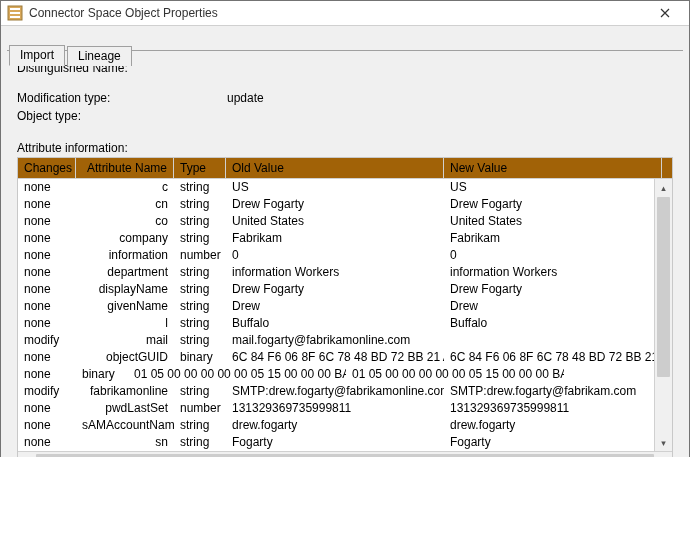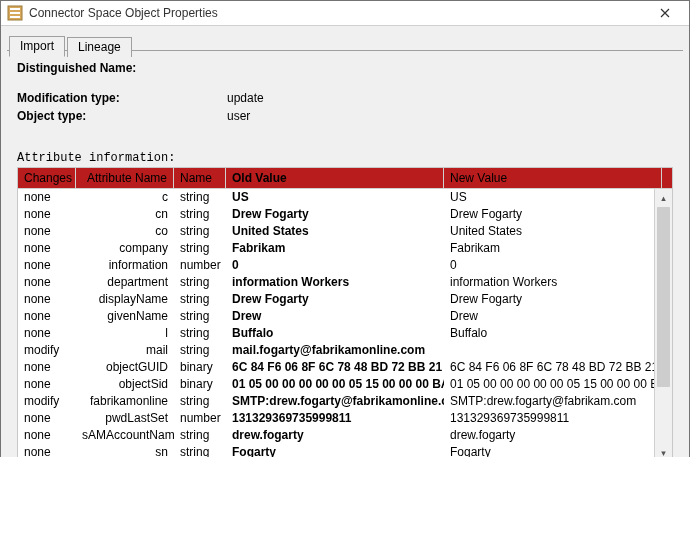--- a/index.html
+++ b/index.html
@@ -54,21 +54,21 @@
     padding: 3px 6px 0 8px;
     background: #f0f0f0;
   }
   .tab {
     padding: 2px 10px 3px 10px;
     border: 1px solid #a0a0a0;
     border-bottom: none;
     margin-right: 2px;
     background: #f0f0f0;
     position: relative;
-    top: 7px;
+    top: 16px;
     font-size: 12px;
   }
   .tab.active {
     background: #f0f0f0;
     border-bottom: 1px solid #f0f0f0;
     z-index: 2;
   }
   .tabpage {
     border-top: 1px solid #a0a0a0;
     margin: 0 6px 6px 6px;
@@ -79,44 +79,43 @@
     flex-direction: column;
     box-sizing: border-box;
   }
 
   .field-row {
     display: flex;
     margin-bottom: 4px;
   }
   .field-label {
     width: 210px;
-    font-weight: bold;
+    font-weight: normal;
   }
   .field-value {
     flex: 1;
   }
   .spacer-small { height: 12px; }
 
   .section-label {
-    margin-top: 24px;
+    margin-top: 14px;
     margin-bottom: 2px;
-    font-family: Liberation Mono, monospace;
   }
 
   .grid-wrap {
     flex: 1;
     border: 1px solid #c8c8c8;
     background: #fff;
     display: flex;
     flex-direction: column;
     min-height: 0;
   }
   .grid-header {
     display: flex;
-    background: #b91c1c;
+    background: #a16207;
     border-bottom: 1px solid #d0d0d0;
     font-size: 12px;
   }
   .grid-header .col {
     padding: 3px 6px;
     border-right: 1px solid #d0d0d0;
     box-sizing: border-box;
     white-space: nowrap;
     overflow: hidden;
   }
@@ -135,21 +134,21 @@
   .grid-row .cell {
     padding: 0 6px;
     box-sizing: border-box;
     white-space: nowrap;
     overflow: hidden;
     text-overflow: clip;
   }
   .col-changes, .cell-changes { width: 58px; }
   .col-attr,   .cell-attr    { width: 98px; text-align: right; }
   .col-type,   .cell-type    { width: 52px; }
-  .col-old,    .cell-old     { width: 218px; font-weight: bold; }
+  .col-old,    .cell-old     { width: 218px; }
   .col-new,    .cell-new     { width: 218px; }
 
   .hscroll {
     height: 17px;
     background: #f0f0f0;
     border-top: 1px solid #d0d0d0;
     position: relative;
   }
   .hscroll .arrow {
     width: 17px; height: 17px;
@@ -247,30 +246,29 @@
       <div class="field-row">
         <div class="field-label">Distinguished Name:</div>
       </div>
       <div class="spacer-small"></div>
       <div class="field-row">
         <div class="field-label">Modification type:</div>
         <div class="field-value">update</div>
       </div>
       <div class="field-row">
         <div class="field-label">Object type:</div>
-        <div class="field-value">user</div>
       </div>
 
       <div class="section-label">Attribute information:</div>
 
       <div class="grid-wrap">
         <div class="grid-header">
           <div class="col col-changes">Changes</div>
           <div class="col col-attr">Attribute Name</div>
-          <div class="col col-type">Name</div>
+          <div class="col col-type">Type</div>
           <div class="col col-old">Old Value</div>
           <div class="col col-new">New Value</div>
         </div>
         <div class="grid-body" id="grid-body">
 
           <div class="grid-row">
               <div class="cell cell-changes">none</div>
               <div class="cell cell-attr">c</div>
               <div class="cell cell-type">string</div>
               <div class="cell cell-old">US</div>
@@ -340,21 +338,20 @@
             </div>
             <div class="grid-row">
               <div class="cell cell-changes">none</div>
               <div class="cell cell-attr">objectGUID</div>
               <div class="cell cell-type">binary</div>
               <div class="cell cell-old">6C 84 F6 06 8F 6C 78 48 BD 72 BB 21 AF…</div>
               <div class="cell cell-new">6C 84 F6 06 8F 6C 78 48 BD 72 BB 21 AF</div>
             </div>
             <div class="grid-row">
               <div class="cell cell-changes">none</div>
-              <div class="cell cell-attr">objectSid</div>
               <div class="cell cell-type">binary</div>
               <div class="cell cell-old">01 05 00 00 00 00 00 05 15 00 00 00 BA …</div>
               <div class="cell cell-new">01 05 00 00 00 00 00 05 15 00 00 00 BA</div>
             </div>
             <div class="grid-row">
               <div class="cell cell-changes">modify</div>
               <div class="cell cell-attr">fabrikamonline</div>
               <div class="cell cell-type">string</div>
               <div class="cell cell-old">SMTP:drew.fogarty@fabrikamonline.com</div>
               <div class="cell cell-new">SMTP:drew.fogarty@fabrikam.com</div>

